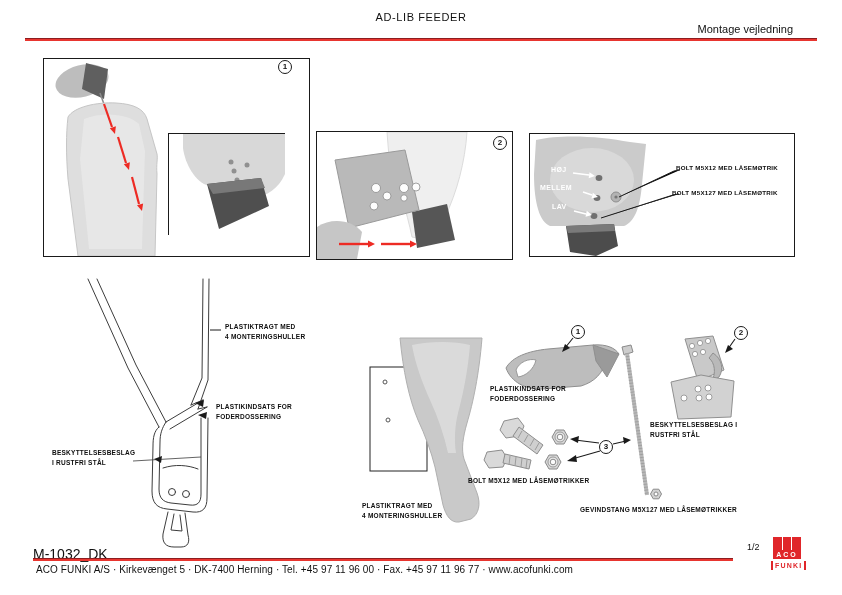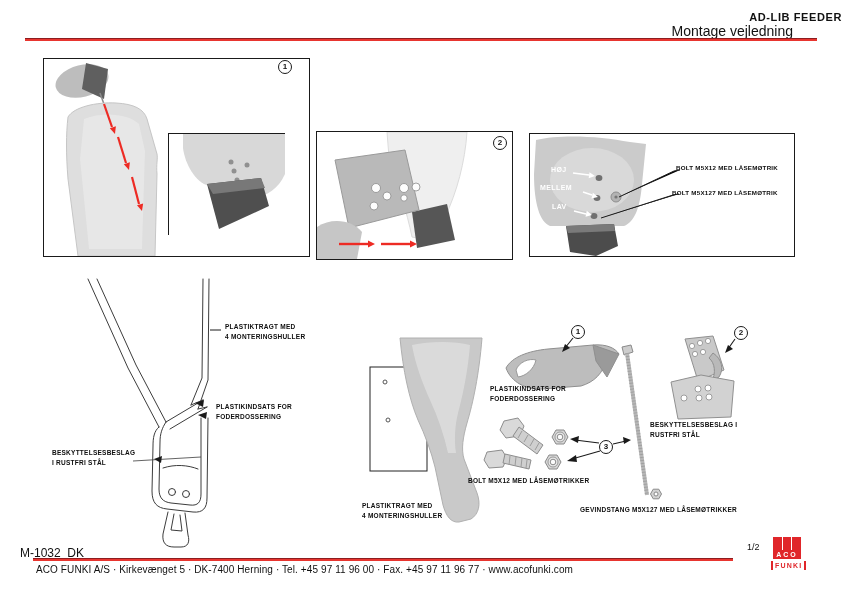--- a/index.html
+++ b/index.html
@@ -1,33 +1,33 @@
 <!DOCTYPE html>
 <html><head>
 <meta charset="utf-8">
 <style>
   html,body{margin:0;padding:0;background:#888;}
   .page{position:relative;width:842px;height:595px;background:#fff;overflow:hidden;
         font-family:"Liberation Sans",sans-serif;color:#111;margin:0 auto;}
   .abs{position:absolute;}
-  .hdr-title{position:absolute;left:0;right:0;top:11px;text-align:right;
-             font-weight:bold;font-size:11px;letter-spacing:.6px;}
-  .hdr-sub{position:absolute;top:23px;right:49px;font-size:14px;}
+  .hdr-title{position:absolute;left:0;right:0;top:11px;text-align:center;
+             font-weight:normal;font-size:11px;letter-spacing:.6px;}
+  .hdr-sub{position:absolute;top:23px;right:49px;font-size:11px;}
   .rule{position:absolute;height:2px;background:#e8352f;border-top:1px solid #8c1d20;}
   .panel{position:absolute;border:1px solid #1a1a1a;background:#fff;}
   .badge{position:absolute;width:12px;height:12px;border:1px solid #1a1a1a;border-radius:50%;
          background:#fff;font-weight:bold;font-size:8px;line-height:12px;text-align:center;z-index:5;}
   .lbl{position:absolute;font-weight:bold;font-size:6.5px;line-height:10px;
        letter-spacing:.25px;white-space:nowrap;color:#0d0d0d;z-index:4;}
   .lbl-sm{font-size:6.2px;}
   .lbl-white{position:absolute;font-weight:bold;font-size:7px;letter-spacing:.4px;
              color:#fff;white-space:nowrap;z-index:4;}
   .inset{position:absolute;left:124px;top:74px;width:116px;height:101px;background:#fff;
          border-top:1px solid #1a1a1a;border-left:1px solid #1a1a1a;}
-  .ftr-doc{position:absolute;left:20px;top:546px;font-size:12px;}
+  .ftr-doc{position:absolute;left:33px;top:546px;font-size:14px;}
   .ftr-addr{position:absolute;left:36px;top:564px;font-size:10px;letter-spacing:.1px;}
   .ftr-page{position:absolute;left:747px;top:542px;font-size:9px;}
   .logo-aco{position:absolute;left:773px;top:537px;width:28px;height:22px;background:#e0262a;}
   .logo-aco .gap{position:absolute;top:0;width:1px;height:13px;background:#fff;}
   .logo-aco .txt{position:absolute;left:0;right:0;bottom:1px;text-align:center;color:#fff;
                  font-weight:bold;font-size:7px;letter-spacing:2px;}
   .logo-funki{position:absolute;left:771px;top:561px;color:#e0262a;font-weight:bold;font-size:7px;
               line-height:9px;letter-spacing:1.2px;border-left:2px solid #e0262a;
               border-right:2px solid #e0262a;padding:0 2px;}
   svg{display:block;}

